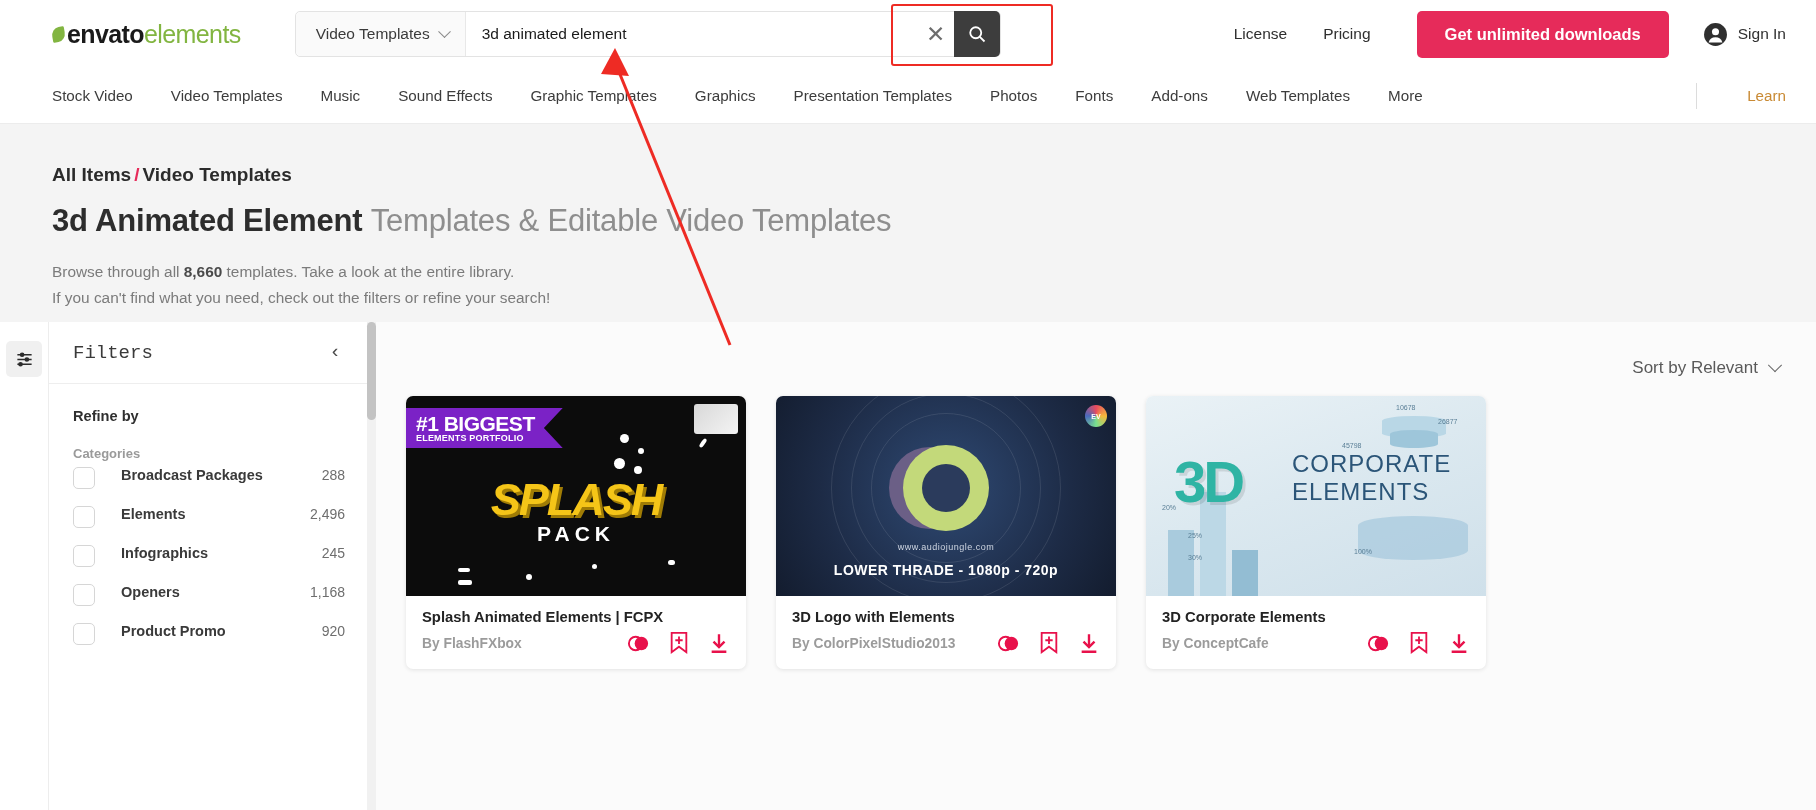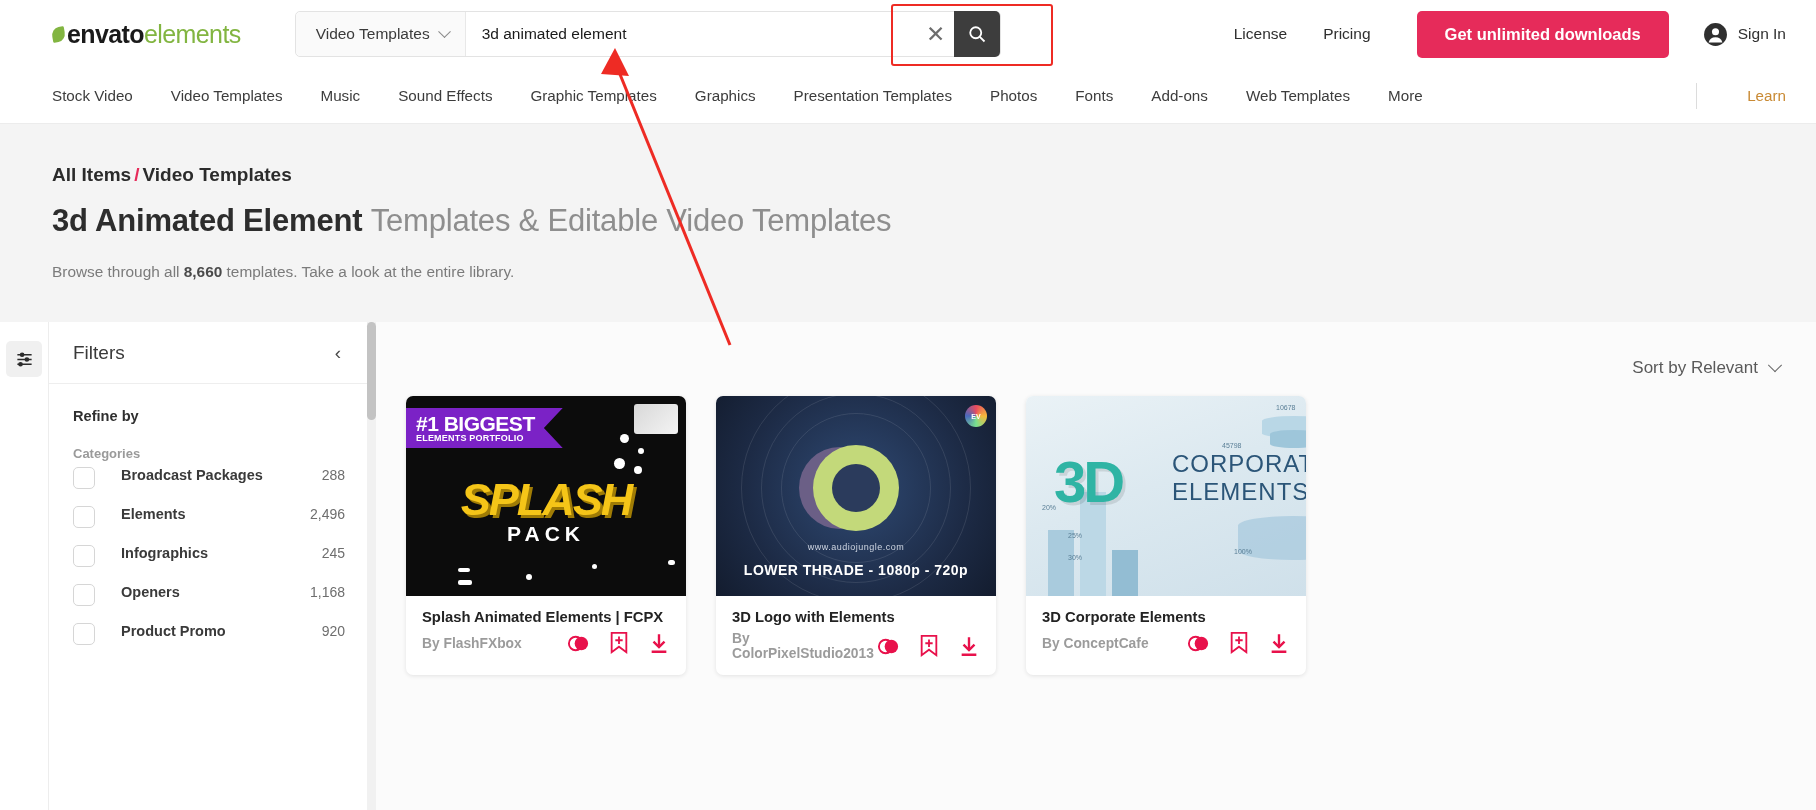--- a/index.html
+++ b/index.html
@@ -165,20 +165,21 @@
     background: #fff;
     border-left: 1px solid #ededed;
     border-right: 1px solid #e6e6e6;
     position: relative;
   }
   .sb-head {
     height: 62px;
     display: flex; align-items: center; justify-content: space-between;
     padding: 0 28px 0 24px;
     border-bottom: 1px solid #eeeeee;
+    font-family: Liberation Mono, monospace;
   }
   .sb-head .ttl { font-size: 19px; color: #3a3a3a; }
   .collapse { font-size: 19px; color: #4a4a4a; cursor: pointer; line-height: 1; }
   .sb-body { padding: 24px 24px 0 24px; }
   .refine { font-size: 14.6px; font-weight: 700; color: #2f2f2f; margin-bottom: 22px; }
   .cat-label { font-size: 13px; font-weight: 700; color: #9a9a9a; margin-bottom: 6px; }
   .cat-row {
     display: flex; align-items: flex-start;
     height: 39px;
     cursor: pointer;
@@ -210,21 +211,21 @@
   .results { flex: 1; padding: 0 36px 0 36px; position: relative; }
   .sortrow { display: flex; justify-content: flex-end; padding: 36px 0 18px 0; }
   .sort {
     display: flex; align-items: center; gap: 12px;
     font-size: 17px; color: #5a5a5a; cursor: pointer;
   }
   .sort .chev2 { width: 10px; height: 10px; border-right: 1.8px solid #6a6a6a; border-bottom: 1.8px solid #6a6a6a; transform: rotate(45deg) translate(-2px,-2px); }
 
   .grid { display: flex; gap: 30px; }
   .card {
-    width: 280px;
+    width: 340px;
     background: #fff;
     border-radius: 7px;
     box-shadow: 0 1px 4px rgba(0,0,0,0.10);
     overflow: hidden;
   }
   .thumb-box { width: 100%; height: 200px; position: relative; overflow: hidden; }
   .card-foot { padding: 13px 16px 14px 16px; }
   .card-title { font-size: 14.8px; font-weight: 700; color: #232323; white-space: nowrap; overflow: hidden; }
   .card-meta { display: flex; align-items: center; margin-top: 6px; }
   .card-by { font-size: 13.8px; font-weight: 700; color: #9b9b9b; }
@@ -342,20 +343,21 @@
 <div class="hero">
   <div class="crumb">
     <a>All Items</a><span class="sep">/</span><a>Video Templates</a>
   </div>
   <div class="h1">
     <span>3d Animated Element</span>
     <span class="light">Templates &amp; Editable Video Templates</span>
   </div>
   <div class="sub">
     <div><span>Browse through all </span><b>8,660</b><span> templates. Take a look at the entire library.</span></div>
+    <div>If you can't find what you need, check out the filters or refine your search!</div>
   </div>
 </div>
 
 <div class="content">
 
   <div class="filter-rail">
     <div class="rail-btn">
       <svg width="19" height="19" viewBox="0 0 24 24" stroke="#2b2b2b" stroke-width="1.9" fill="none">
         <line x1="3" y1="6" x2="21" y2="6"></line>
           <circle cx="9" cy="6" r="2" fill="#2b2b2b"></circle>

